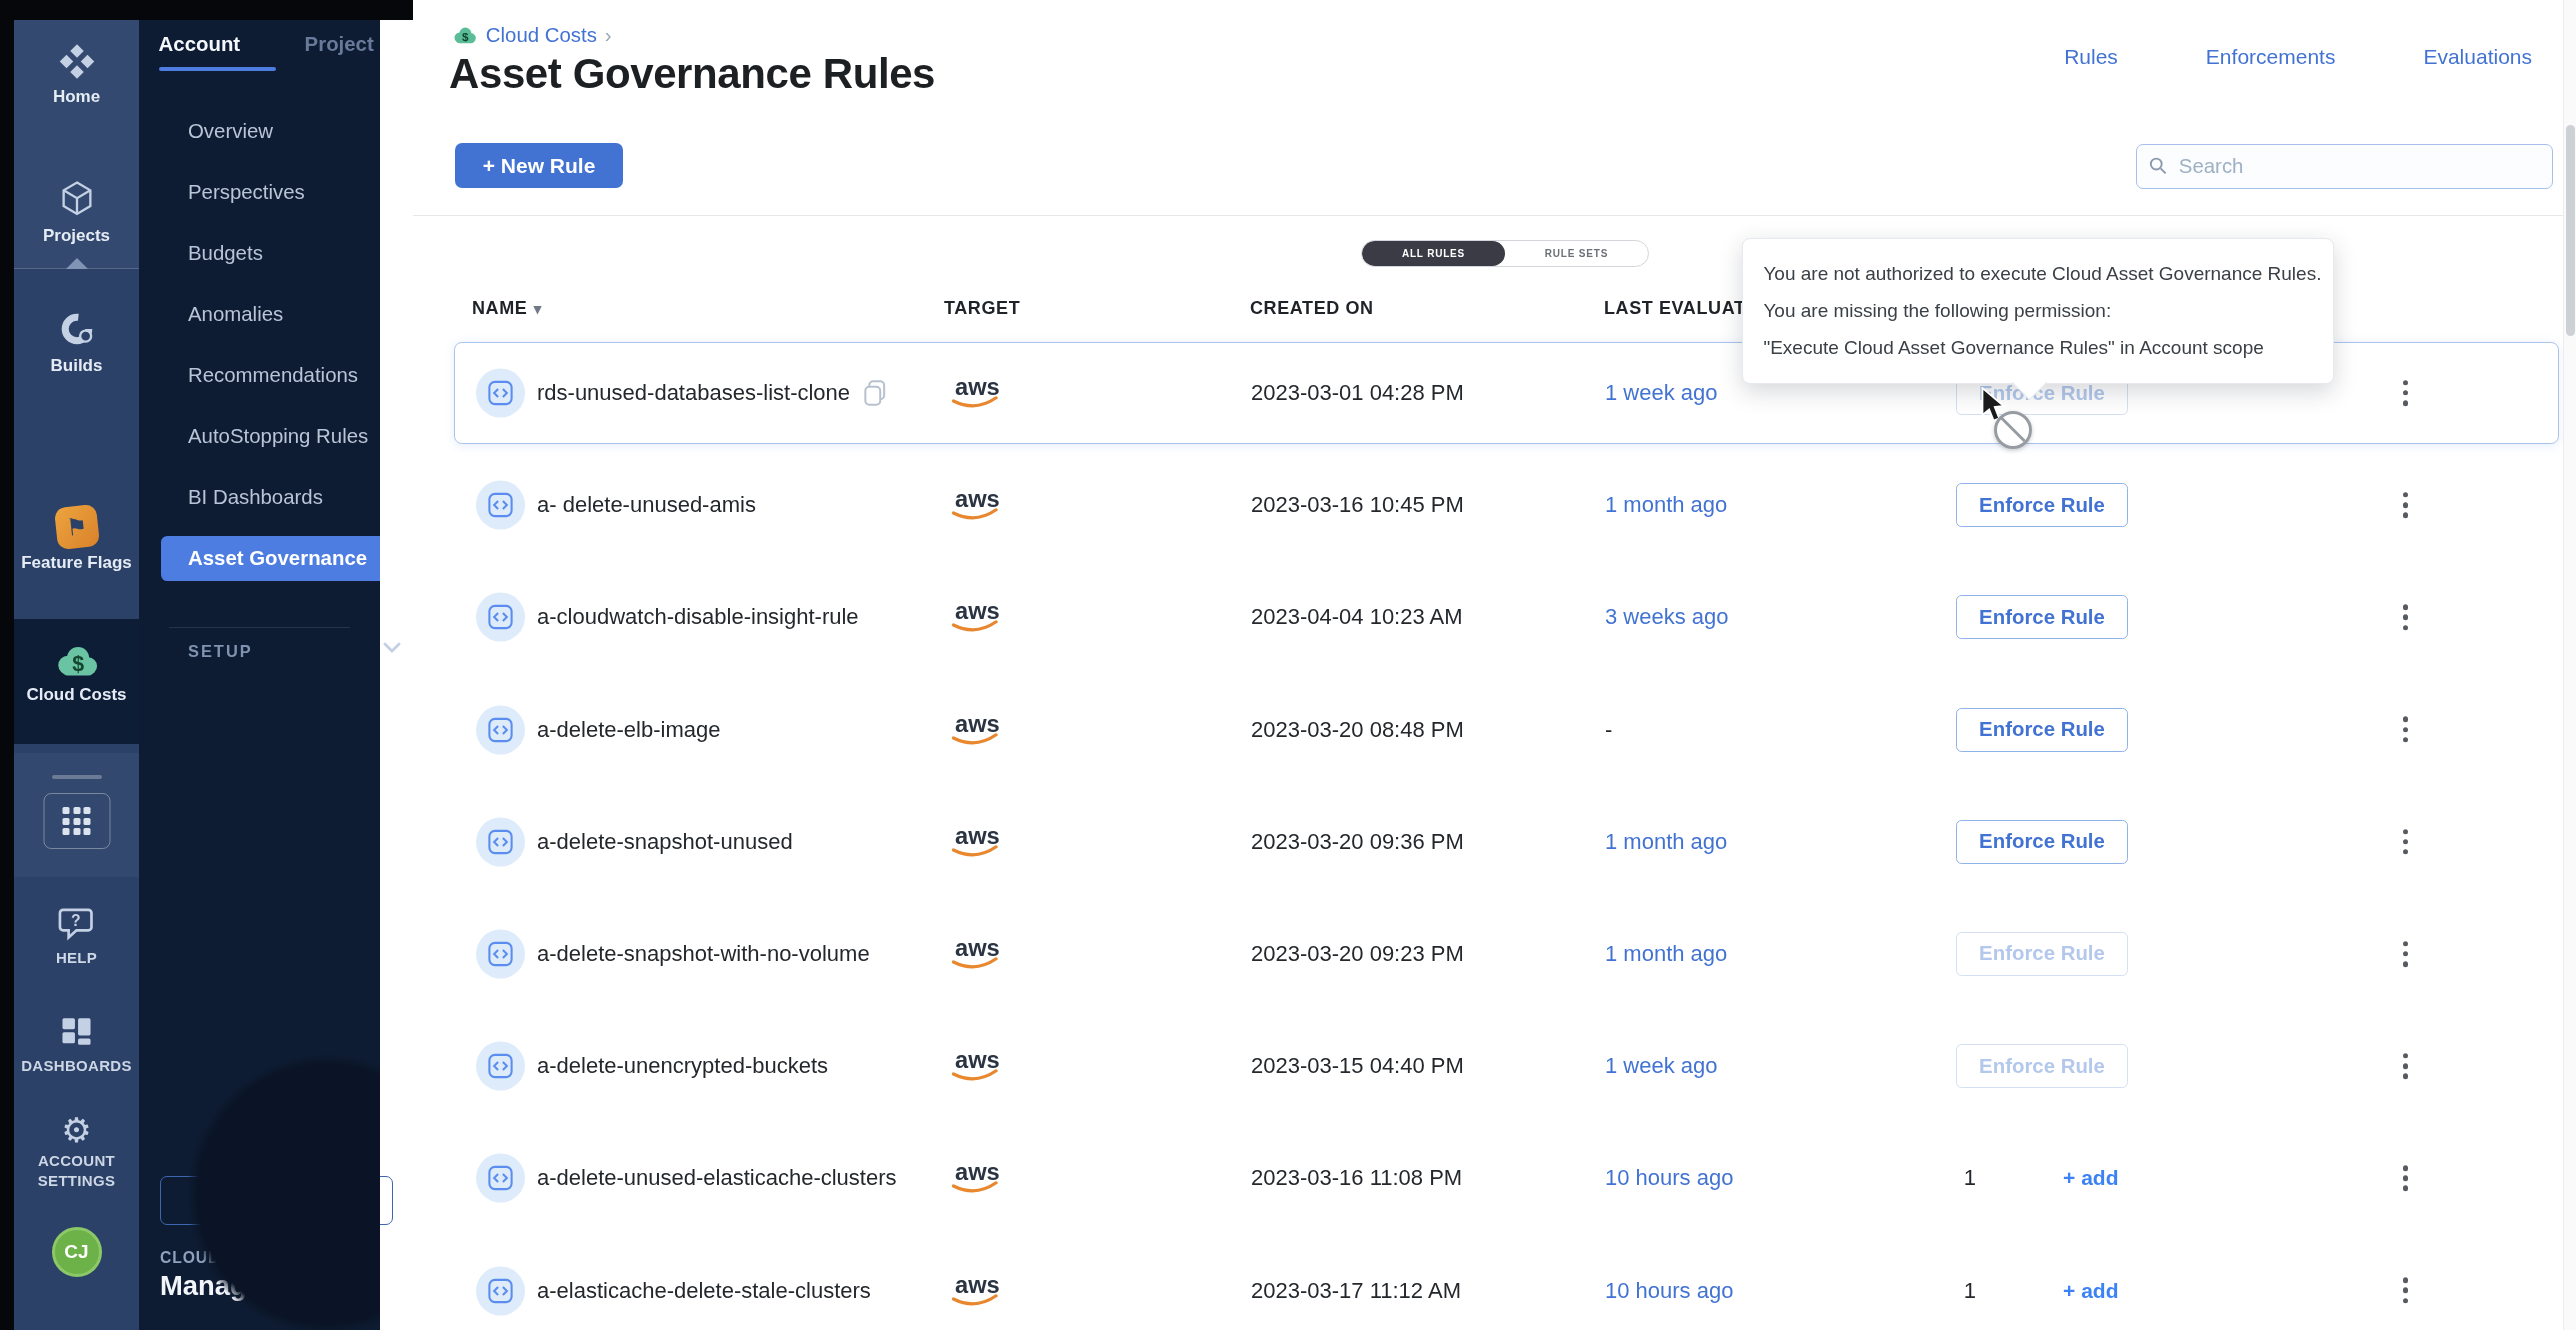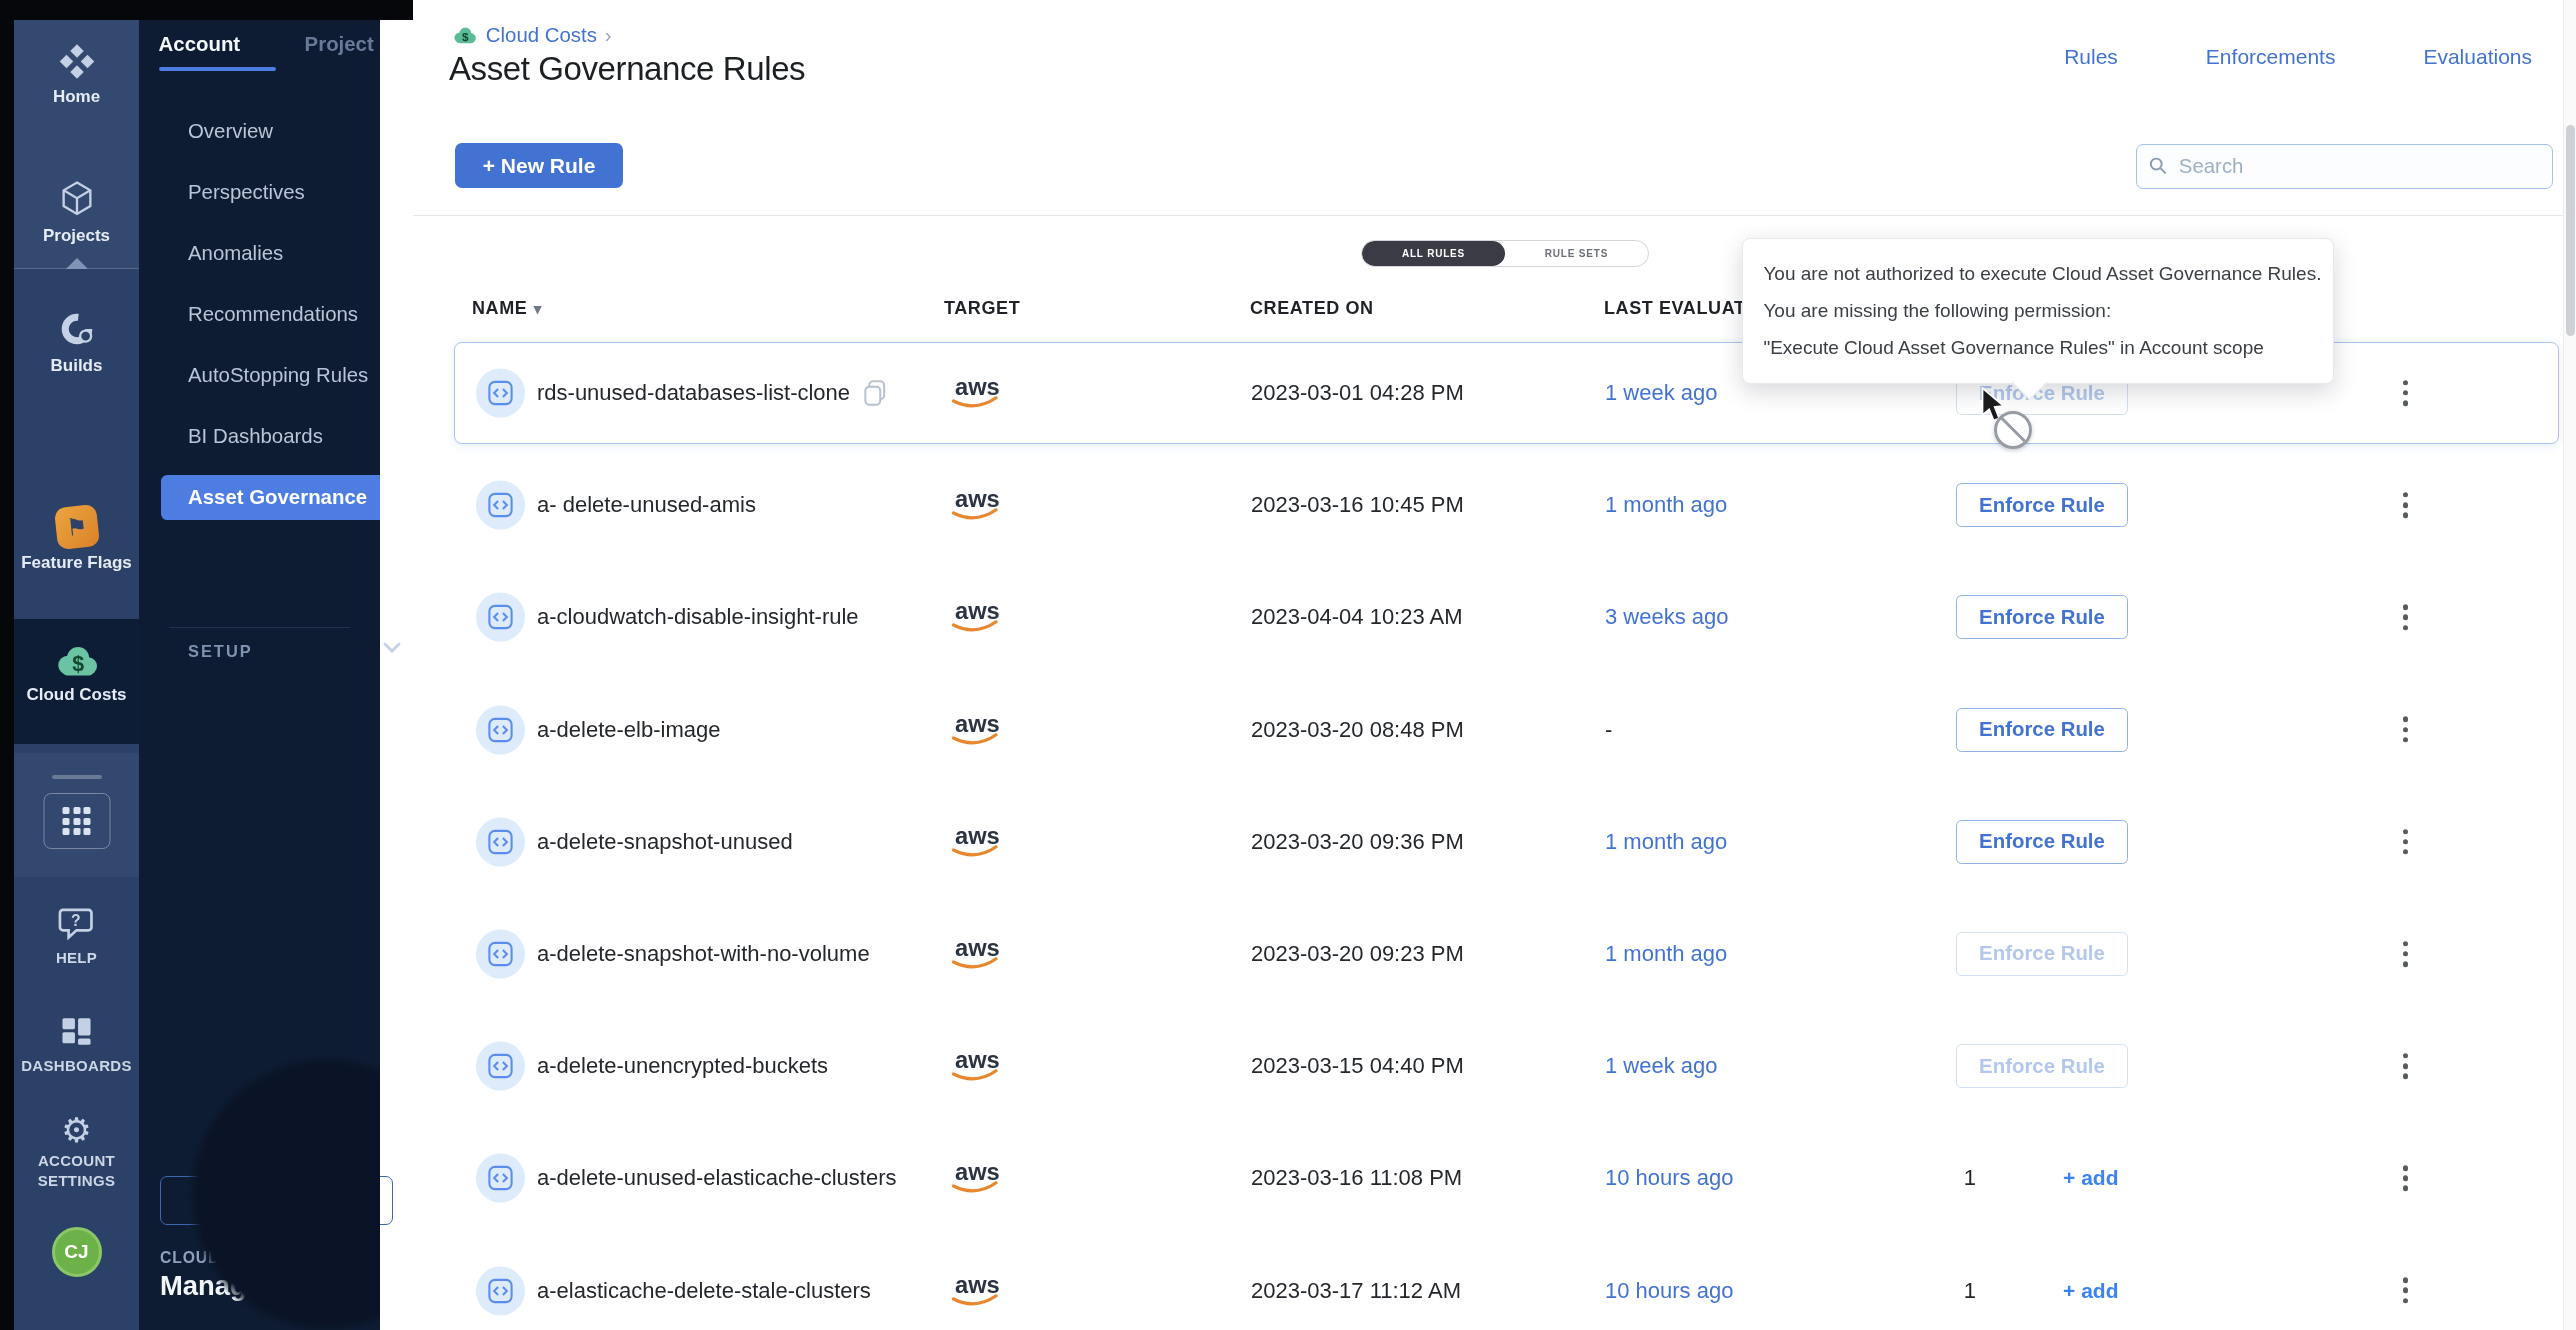--- a/index.html
+++ b/index.html
@@ -57,21 +57,21 @@
     border:1.6px solid #3f66b0; border-radius:7px; color:#8fb0ee; font-size:16.4px; font-weight:600;
     font-family:"Liberation Sans",sans-serif; line-height:20.4px; cursor:pointer; padding:0 15.7px; }
   .mod-kicker { position:absolute; left:21px; top:1249px; color:#8fa1bc; font-size:15.7px; font-weight:700; letter-spacing:0.9px; }
   .mod-name   { position:absolute; left:21px; top:1270px; color:#f2f5fa; font-size:27.4px; font-weight:700; }
 
   
   .main { position:absolute; left:413px; top:0; right:0; bottom:0; background:#fff; }
   .breadcrumb { position:absolute; left:38px; top:23.5px; display:flex; align-items:center; gap:7.8px; }
   .bc-link { color:#4273d3; font-size:20.4px; font-weight:500; cursor:pointer; }
   .bc-sep { color:#9aa5b5; font-size:20.4px; }
-  .page-title { position:absolute; left:36px; top:50px; color:#1c2023; font-size:33px; font-weight:400; letter-spacing:-0.4px; }
+  .page-title { position:absolute; left:36px; top:50px; color:#1c2023; font-size:42px; font-weight:700; letter-spacing:-0.4px; }
   .hdr-links { position:absolute; right:44px; top:45px; display:flex; gap:88px; }
   .hdr-links span { color:#4273d3; font-size:21px; font-weight:500; cursor:pointer; }
   .hdr-divider { position:absolute; left:0; right:0; top:215px; height:0.8px; background:#e5e8eb; }
 
   .new-rule-btn { position:absolute; left:42px; top:143px; width:168px; height:45px; background:#4273d3; border:none;
     border-radius:7px; color:#fff; font-size:21px; font-weight:700; font-family:"Liberation Sans",sans-serif; cursor:pointer; }
   .search-box { position:absolute; right:23.5px; top:144px; width:417px; height:45px; border:1.6px solid #a6c0ea;
     border-radius:7px; background:#fbfdff; display:flex; align-items:center; padding:0 12.5px;margin-left:44px; }
   .search-box input { border:none; outline:none; background:transparent; font-size:20.4px; color:#3a4450;
     font-family:"Liberation Sans",sans-serif; margin-left:11px; width:100%; }
@@ -236,20 +236,21 @@
 
   <nav class="modnav">
     <div class="scope-tabs">
       <span class="scope-tab on">Account</span>
       <span class="scope-tab off">Project</span>
       <div class="scope-underline"></div>
     </div>
     <ul class="nav-items">
         <li>Overview</li>
         <li>Perspectives</li>
+        <li>Budgets</li>
         <li>Anomalies</li>
         <li>Recommendations</li>
         <li>AutoStopping Rules</li>
         <li>BI Dashboards</li>
         <li class="active">Asset Governance</li>
       </ul>
     <div class="nav-divider"></div>
     <div class="setup-row">
       <span>SETUP</span>
       <span class="setup-chevron">

